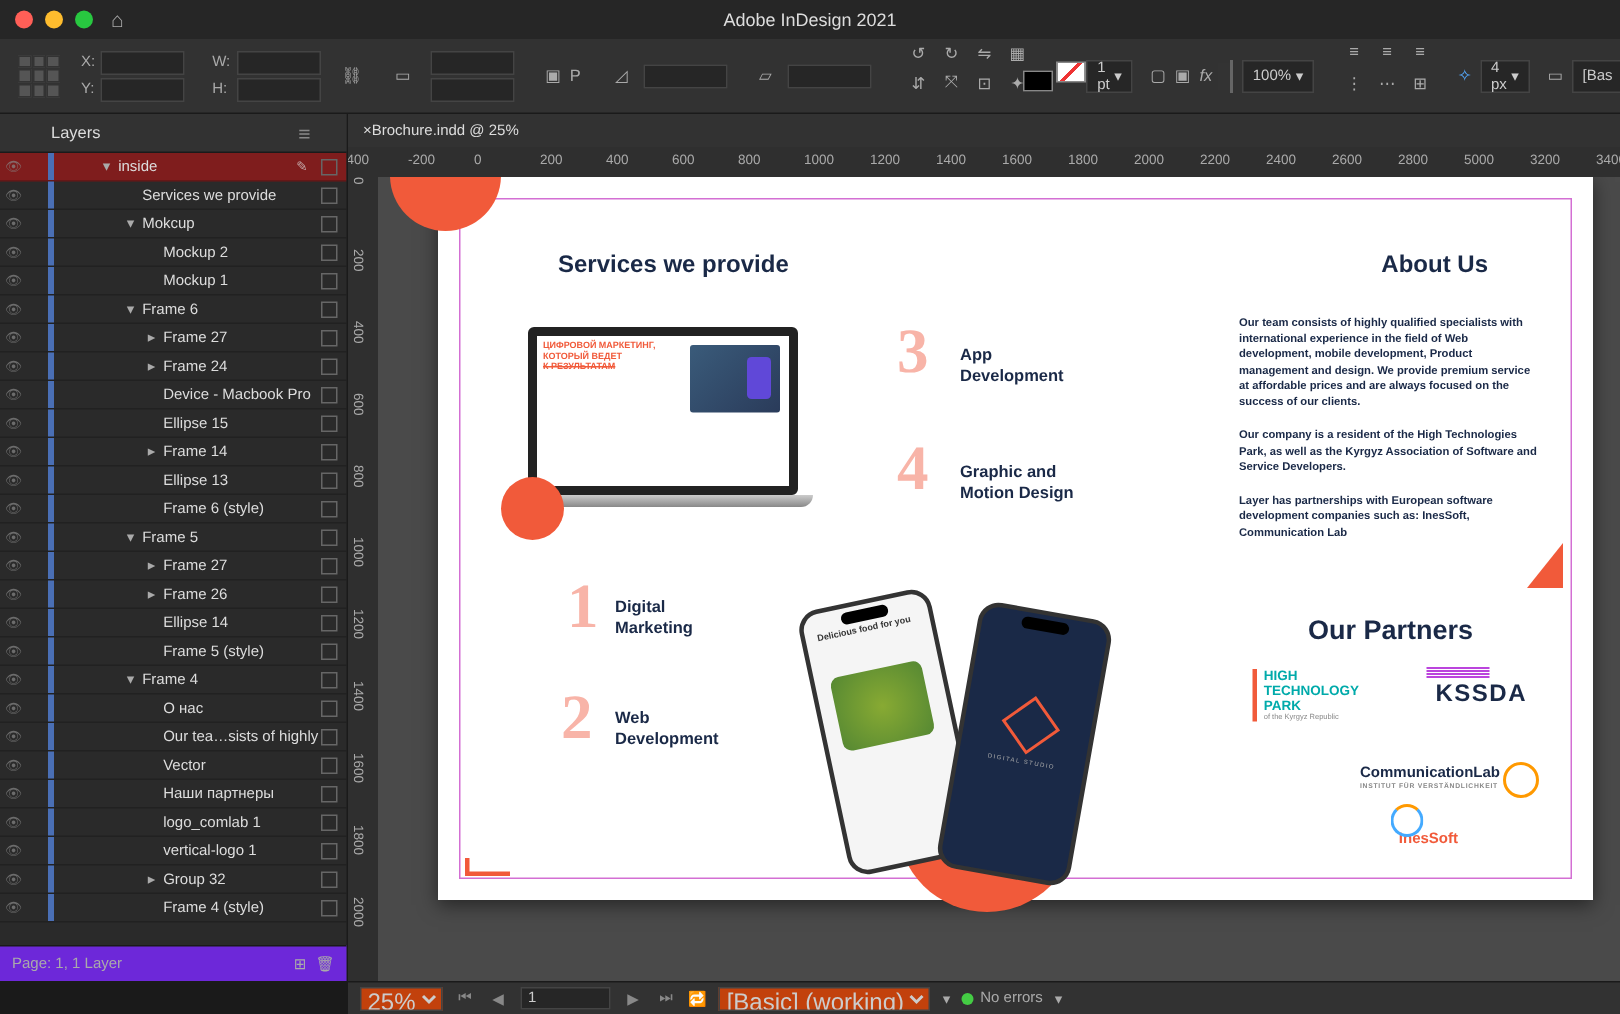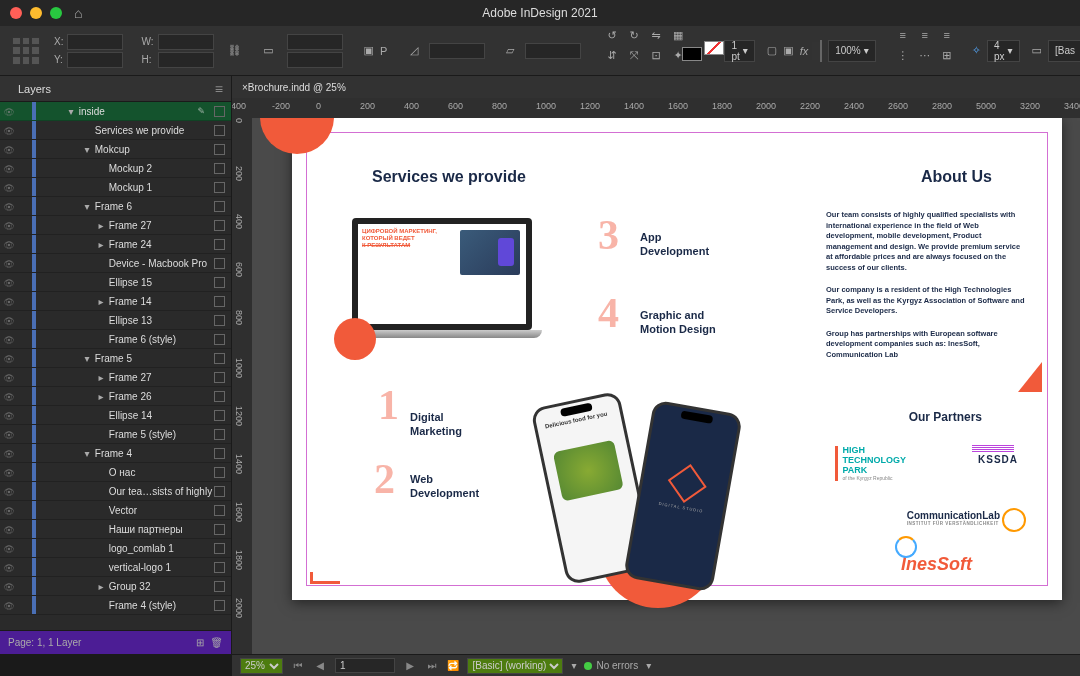--- a/index.html
+++ b/index.html
@@ -20,36 +20,36 @@
 .ref-grid div{background:#555;border:1px solid #333}
 .tb-icon{width:22px;height:22px;display:flex;align-items:center;justify-content:center;color:#aaa;border-radius:2px}
 .tb-btn{background:#262626;border:1px solid #444;height:22px;padding:0 6px;color:#ccc;font-size:10px;display:flex;align-items:center;gap:3px}
 .stroke-sw{width:30px;height:22px;position:relative}
 .stroke-sw::before{content:"";position:absolute;top:1px;left:1px;width:18px;height:12px;background:linear-gradient(135deg,#fff 45%,#e33 45%,#e33 55%,#fff 55%);border:1px solid #888}
 .stroke-sw::after{content:"";position:absolute;bottom:1px;right:1px;width:18px;height:12px;background:#000;border:1px solid #888}
 .fill-sw{width:34px;height:22px;background:#000;border:1px solid #666;position:relative}
 .fill-sw::after{content:"";position:absolute;right:1px;top:1px;bottom:1px;width:8px;background:#333}
 .main{display:flex;height:calc(100% - 76px - 22px)}
 .sidebar{width:232px;background:#2a2a2a;display:flex;flex-direction:column;border-right:1px solid #1a1a1a}
-.panel-tab{height:26px;background:#323232;display:flex;align-items:center;padding:0 8px;border-bottom:1px solid #1a1a1a}
+.panel-tab{height:26px;background:#323232;display:flex;align-items:center;padding:0 24px;border-bottom:1px solid #1a1a1a}
 .panel-tab-btn{padding:4px 10px;color:#ddd;font-size:11px;font-weight:500}
 .panel-menu{margin-left:auto;color:#888;font-size:14px}
 .layers-list{flex:1;overflow-y:auto}
 .layer-row{height:19px;display:flex;align-items:center;padding-right:6px;font-size:10px;color:#ddd;position:relative;border-bottom:1px solid rgba(0,0,0,0.2)}
-.layer-row.selected{background:#14532d}
+.layer-row.selected{background:#7f1d1d}
 .layer-row .vis{width:18px;text-align:center;color:#888;font-size:10px}
 .layer-row .vis::before{content:"\1F441";font-size:9px;opacity:0.7}
 .layer-row .lock{width:14px}
 .layer-row .ind{width:4px;height:100%;background:#4a6fb5;margin-right:2px}
 .layer-row .lbl{flex:1;white-space:nowrap;overflow:hidden;text-overflow:ellipsis}
 .layer-row .toggle{width:10px;display:inline-block;text-align:center;color:#aaa}
 .layer-row .sq{width:11px;height:11px;border:1px solid #666;margin-left:auto}
 .layer-row .pen{position:absolute;right:26px;font-size:9px;opacity:0.7}
 .pad-1{padding-left:28px}.pad-2{padding-left:44px}.pad-3{padding-left:58px}
-.sidebar-foot{height:24px;background:#4c1d95;display:flex;align-items:center;padding:0 8px;border-top:1px solid #1a1a1a;font-size:10px;color:#aaa}
+.sidebar-foot{height:24px;background:#6d28d9;display:flex;align-items:center;padding:0 8px;border-top:1px solid #1a1a1a;font-size:10px;color:#aaa}
 .sidebar-foot .ic{margin-left:auto;margin-right:6px}
 .canvas-area{flex:1;display:flex;flex-direction:column;background:#4a4a4a;position:relative;overflow:hidden}
 .doc-tab{height:22px;background:#323232;display:flex;align-items:center;padding:0 10px;font-size:10px;color:#ddd}
 .ruler-top{height:20px;background:#2f2f2f;display:flex;color:#aaa;font-size:9px;position:relative;padding-left:20px}
 .ruler-top span{position:absolute;top:3px}
 .ruler-left{width:20px;background:#2f2f2f;position:absolute;left:0;top:42px;bottom:0}
 .ruler-left span{position:absolute;left:2px;font-size:9px;color:#aaa;writing-mode:vertical-rl}
 .canvas-vp{flex:1;position:relative;overflow:hidden;margin-left:20px}
 .page{position:absolute;left:40px;top:0;width:770px;height:482px;background:#fff;box-shadow:0 3px 12px rgba(0,0,0,0.5)}
 .page-frame{position:absolute;inset:14px;border:1px solid #d36fd3}
@@ -60,53 +60,53 @@
 .laptop-screen{width:180px;height:112px;background:#fff;border:6px solid #222;border-radius:4px;margin:0 auto;padding:4px;font-size:5px}
 .laptop-screen .hd{color:#f15a3a;font-weight:700;font-size:6px;line-height:1.2}
 .laptop-screen .img{width:60px;height:45px;background:linear-gradient(135deg,#3a5b7a,#2a3b5a);float:right;margin:2px;border-radius:2px;position:relative}
 .laptop-screen .img::after{content:"";position:absolute;right:6px;top:8px;width:16px;height:28px;background:#6048d8;border-radius:3px}
 .laptop-base{width:200px;height:8px;background:linear-gradient(#ccc,#888);border-radius:0 0 8px 8px}
 .circle2{position:absolute;width:42px;height:42px;background:#f15a3a;border-radius:50%;left:42px;top:200px}
 .num{position:absolute;font-size:42px;font-weight:700;color:#f8b4a8;font-family:Georgia,serif;line-height:1}
 .num.n1{left:86px;top:266px}.num.n2{left:82px;top:340px}
 .num.n3{left:306px;top:96px;color:#f8b4a8}.num.n4{left:306px;top:174px}
 .svc-lbl{position:absolute;font-size:11px;font-weight:700;color:#1a2947;line-height:1.3}
-.svc-lbl.s1{left:118px;top:292px}.svc-lbl.s2{left:118px;top:354px}
+.svc-lbl.s1{left:118px;top:280px}.svc-lbl.s2{left:118px;top:354px}
 .svc-lbl.s3{left:348px;top:112px}.svc-lbl.s4{left:348px;top:190px}
 .about-text{position:absolute;right:36px;top:92px;width:200px;font-size:7.5px;color:#1a2947;line-height:1.4;font-weight:600}
 .about-text p{margin-bottom:12px}
 .phones{position:absolute;left:236px;top:280px;width:260px;height:200px}
 .circle3{position:absolute;width:120px;height:120px;background:#f15a3a;border-radius:50%;left:70px;top:90px}
 .phone{position:absolute;width:90px;height:180px;background:#1a2947;border-radius:14px;border:3px solid #333}
 .phone.p1{left:20px;top:0;transform:rotate(-12deg);background:#f5f5f5}
 .phone.p1::before{content:"Delicious food for you";position:absolute;top:14px;left:8px;font-size:6px;font-weight:700;color:#333}
 .phone.p1 .food{position:absolute;top:44px;left:10px;width:62px;height:50px;background:radial-gradient(circle,#8a3,#583);border-radius:6px}
 .phone.p2{left:110px;top:8px;transform:rotate(10deg)}
 .phone.p2::before{content:"";position:absolute;top:60px;left:30px;width:24px;height:24px;border:2px solid #f15a3a;transform:rotate(45deg)}
 .phone.p2::after{content:"DIGITAL STUDIO";position:absolute;top:96px;left:0;right:0;text-align:center;font-size:4px;color:#aaa;letter-spacing:1px}
 .notch{position:absolute;top:3px;left:50%;transform:translateX(-50%);width:32px;height:8px;background:#000;border-radius:4px}
 .tri{position:absolute;right:20px;top:244px;width:0;height:0;border-left:24px solid transparent;border-bottom:30px solid #f15a3a}
 .corner{position:absolute;left:18px;bottom:16px;width:30px;height:12px;border-left:3px solid #f15a3a;border-bottom:3px solid #f15a3a}
-.partners-title{position:absolute;right:80px;top:292px;font-size:12px;font-weight:700;color:#1a2947}
+.partners-title{position:absolute;right:80px;top:292px;font-size:18px;font-weight:700;color:#1a2947}
 .partner{position:absolute;font-size:9px;font-weight:700}
 .partner.htp{right:156px;top:328px;color:#0aa;border-left:3px solid #f15a3a;padding-left:4px;line-height:1.1}
 .partner.htp small{display:block;font-size:5px;color:#888;font-weight:400}
-.partner.kssda{right:44px;top:336px;color:#1a2947;font-size:10px;letter-spacing:1px}
+.partner.kssda{right:44px;top:336px;color:#1a2947;font-size:16px;letter-spacing:1px}
 .partner.kssda::before{content:"";position:absolute;top:-10px;left:-6px;width:42px;height:8px;background:repeating-linear-gradient(0deg,#b4d,#b4d 1px,transparent 1px,transparent 2px)}
 .partner.comlab{right:62px;top:392px;color:#1a2947;font-size:10px}
 .partner.comlab small{display:block;font-size:4.5px;color:#888;letter-spacing:0.5px}
 .partner.comlab::after{content:"";position:absolute;right:-26px;top:-2px;width:20px;height:20px;border:2px solid #f90;border-radius:50%}
-.partner.ines{right:90px;top:436px;color:#f15a3a;font-size:18px;font-style:italic}
+.partner.ines{right:90px;top:436px;color:#f15a3a;font-size:10px;}
 .partner.ines::before{content:"";position:absolute;left:-6px;top:-18px;width:18px;height:18px;border:2px solid #4af;border-radius:50%;border-top-color:#f90}
 .statusbar{height:22px;background:#323232;display:flex;align-items:center;padding:0 8px;gap:8px;font-size:10px;color:#aaa;border-top:1px solid #1a1a1a;position:absolute;bottom:0;left:232px;right:0}
 .statusbar .sb-item{display:flex;align-items:center;gap:4px}
 .statusbar .nav-btn{width:14px;text-align:center;color:#888}
 .statusbar .pg-input{background:#262626;border:1px solid #444;width:60px;height:15px;color:#ccc;padding:0 4px;font-size:10px}
 .statusbar .dot-green{width:8px;height:8px;background:#4c4;border-radius:50%}
-.statusbar select{background:#4d7c0f;border:1px solid #444;color:#ccc;font-size:10px;height:16px}
+.statusbar select{background:#c2410c;border:1px solid #444;color:#ccc;font-size:16px;height:16px}
 </style>
 </head>
 <body>
 
 <div class="titlebar">
   <div class="window-controls">
     <div class="dot red"></div>
     <div class="dot yellow"></div>
     <div class="dot green"></div>
   </div>
@@ -482,21 +482,21 @@
         <div class="num n3">3</div>
         <div class="num n4">4</div>
         <div class="svc-lbl s1">Digital<br>Marketing</div>
         <div class="svc-lbl s2">Web<br>Development</div>
         <div class="svc-lbl s3">App<br>Development</div>
         <div class="svc-lbl s4">Graphic and<br>Motion Design</div>
 
         <div class="about-text">
           <p>Our team consists of highly qualified specialists with international experience in the field of Web development, mobile development, Product management and design. We provide premium service at affordable prices and are always focused on the success of our clients.</p>
           <p>Our company is a resident of the High Technologies Park, as well as the Kyrgyz Association of Software and Service Developers.</p>
-          <p>Group has partnerships with European software development companies such as: InesSoft, Communication Lab</p>
+          <p>Layer has partnerships with European software development companies such as: InesSoft, Communication Lab</p>
         </div>
         <div class="tri"></div>
 
         <div class="phones">
           <div class="circle3"></div>
           <div class="phone p1">
               <div class="notch"></div>
               <div class="food"></div>
             </div>
           <div class="phone p2">

